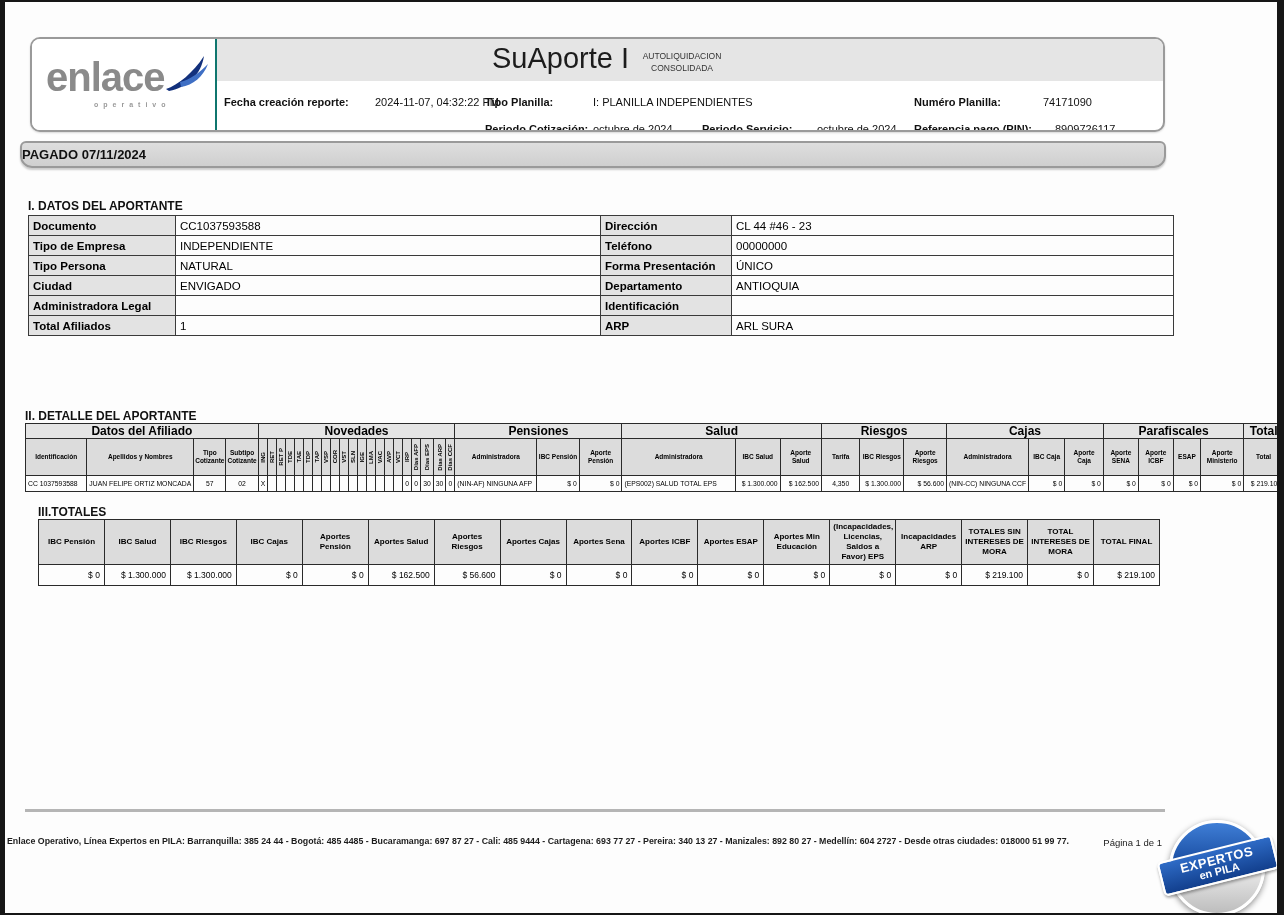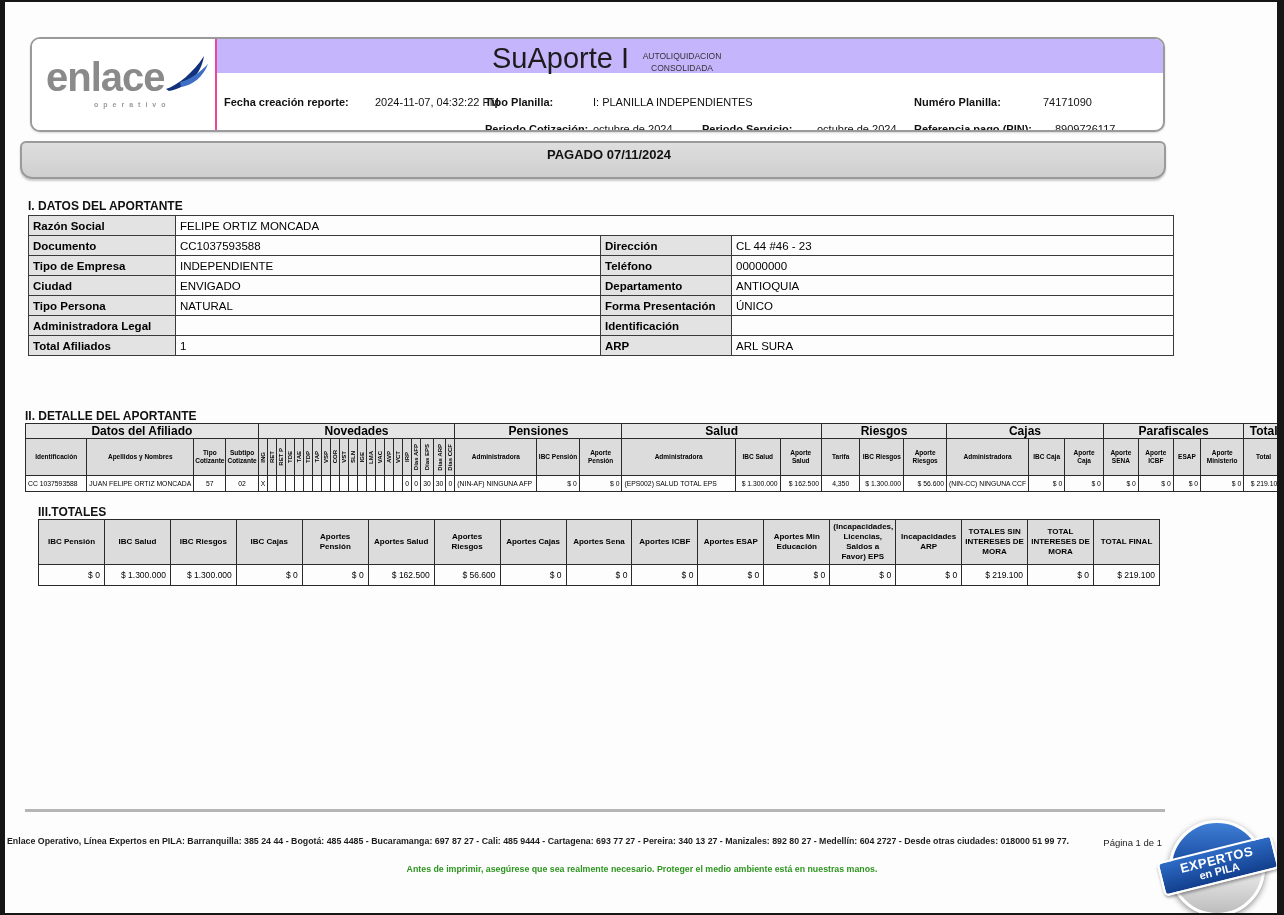--- a/index.html
+++ b/index.html
@@ -10,39 +10,39 @@
   .edge.top{left:0;top:0;width:1284px;height:2px;}
   .edge.bottom{left:0;bottom:0;width:1284px;height:2px;}
   .edge.left{left:0;top:0;width:5px;height:915px;}
   .edge.right{right:0;top:0;width:7px;height:915px;}
 
   
   .header-box { position:absolute; left:30px; top:37px; width:1135px; height:95px;
     border:2px solid #9a9a9a; border-radius:10px; background:#fff; overflow:hidden;
     box-shadow:0 1px 2px rgba(0,0,0,.15); }
   .logo-cell { position:absolute; left:0; top:0; width:185px; height:100%; background:#fff;
-    border-right:2px solid #ec4899; }
+    border-right:2px solid #0f766e; }
   .brand { position:absolute; left:14px; top:16px; font-size:40px; font-weight:bold;
     color:#8a8a8a; letter-spacing:-1px; }
   .brand-sub { position:absolute; left:62px; top:62px; font-size:7px; letter-spacing:5px;
     color:#9a9a9a; font-weight:bold; }
   .swoosh { position:absolute; left:128px; top:12px; width:50px; height:50px; }
   .header-right { position:absolute; left:185px; top:0; right:0; height:100%; }
-  .hr-band { position:absolute; left:0; top:0; right:0; height:34px; background:#c4b5fd; }
+  .hr-band { position:absolute; left:0; top:0; right:0; height:42px; background:#e5e5e5; }
   .hr-title { position:absolute; left:275px; top:3px; font-size:29px; color:#1c1c1c; }
   .hr-subtitle { position:absolute; left:400px; top:11px; width:130px; font-size:8.5px;
     color:#333; text-align:center; line-height:12px; }
   .hf { position:absolute; font-size:11px; color:#111; white-space:nowrap; }
   .hf.lbl { font-weight:bold; }
 
   
-  .pagado { position:absolute; left:20px; top:141px; width:1146px; height:38px;
+  .pagado { position:absolute; left:20px; top:141px; width:1146px; height:27px;
     background:linear-gradient(#dedede,#cfcfcf); border:2px solid #9a9a9a;
-    border-radius:6px 6px 12px 12px; text-align:center; font-size:13px; font-weight:bold;
-    line-height:24px; color:#111; box-shadow:0 2px 2px rgba(0,0,0,.2);padding-left:32px; }
+    border-radius:6px 6px 12px 12px; text-align:left; font-size:13px; font-weight:bold;
+    line-height:24px; color:#111; box-shadow:0 2px 2px rgba(0,0,0,.2); }
 
   .sec-title { position:absolute; font-size:12px; font-weight:bold; color:#111; }
 
   
   table { border-collapse:collapse; }
   .apo-table { position:absolute; left:28px; top:215px; width:1145px; table-layout:fixed; }
   .apo-table td { border:1px solid #3a3a3a; height:20px; font-size:11.5px; padding:1px 4px;
     overflow:hidden; white-space:nowrap; }
   .apo-table td.lab { background:#e3e3e3; font-weight:bold; }
 
@@ -125,47 +125,43 @@
 
   <div class="sec-title" style="left:28px;top:199px">I. DATOS DEL APORTANTE</div>
   <table class="apo-table">
     <colgroup>
         <col style="width:147px">
         <col style="width:425px">
         <col style="width:131px">
         <col style="width:442px">
       </colgroup>
     <tbody>
-        <tr>
-      <td class="lab">Razón Social</td>
-      <td colspan="3">FELIPE ORTIZ MONCADA</td>
-    </tr>
     <tr>
       <td class="lab">Documento</td>
       <td>CC1037593588</td>
       <td class="lab">Dirección</td>
       <td>CL 44 #46 - 23</td>
     </tr>
     <tr>
       <td class="lab">Tipo de Empresa</td>
       <td>INDEPENDIENTE</td>
       <td class="lab">Teléfono</td>
       <td>00000000</td>
     </tr>
     <tr>
+      <td class="lab">Tipo Persona</td>
+      <td>NATURAL</td>
+      <td class="lab">Forma Presentación</td>
+      <td>ÚNICO</td>
+    </tr>
+    <tr>
       <td class="lab">Ciudad</td>
       <td>ENVIGADO</td>
       <td class="lab">Departamento</td>
       <td>ANTIOQUIA</td>
-    </tr>
-    <tr>
-      <td class="lab">Tipo Persona</td>
-      <td>NATURAL</td>
-      <td class="lab">Forma Presentación</td>
-      <td>ÚNICO</td>
     </tr>
     <tr>
       <td class="lab">Administradora Legal</td>
       <td></td>
       <td class="lab">Identificación</td>
       <td></td>
     </tr>
     <tr>
       <td class="lab">Total Afiliados</td>
       <td>1</td>
@@ -385,21 +381,20 @@
           <td>$ 219.100</td>
           <td>$ 0</td>
           <td>$ 219.100</td>
     </tr>
   </tbody>
     </table>
 
   <div class="foot-rule"></div>
   <div class="page-ind">Página 1 de 1</div>
   <div class="contact">Enlace Operativo, Línea Expertos en PILA: Barranquilla: 385 24 44 - Bogotá: 485 4485 - Bucaramanga: 697 87 27 - Cali: 485 9444 - Cartagena: 693 77 27 - Pereira: 340 13 27 - Manizales: 892 80 27 - Medellín: 604 2727 - Desde otras ciudades: 018000 51 99 77.</div>
-  <div class="eco">Antes de imprimir, asegúrese que sea realmente necesario. Proteger el medio ambiente está en nuestras manos.</div>
 
   <div class="badge">
     <div class="badge-circle"></div>
     <div class="badge-ribbon">
       <span class="l1">EXPERTOS</span>
       <span class="l2">en PILA</span>
     </div>
   </div>
 
   <div class="edge top"></div>

